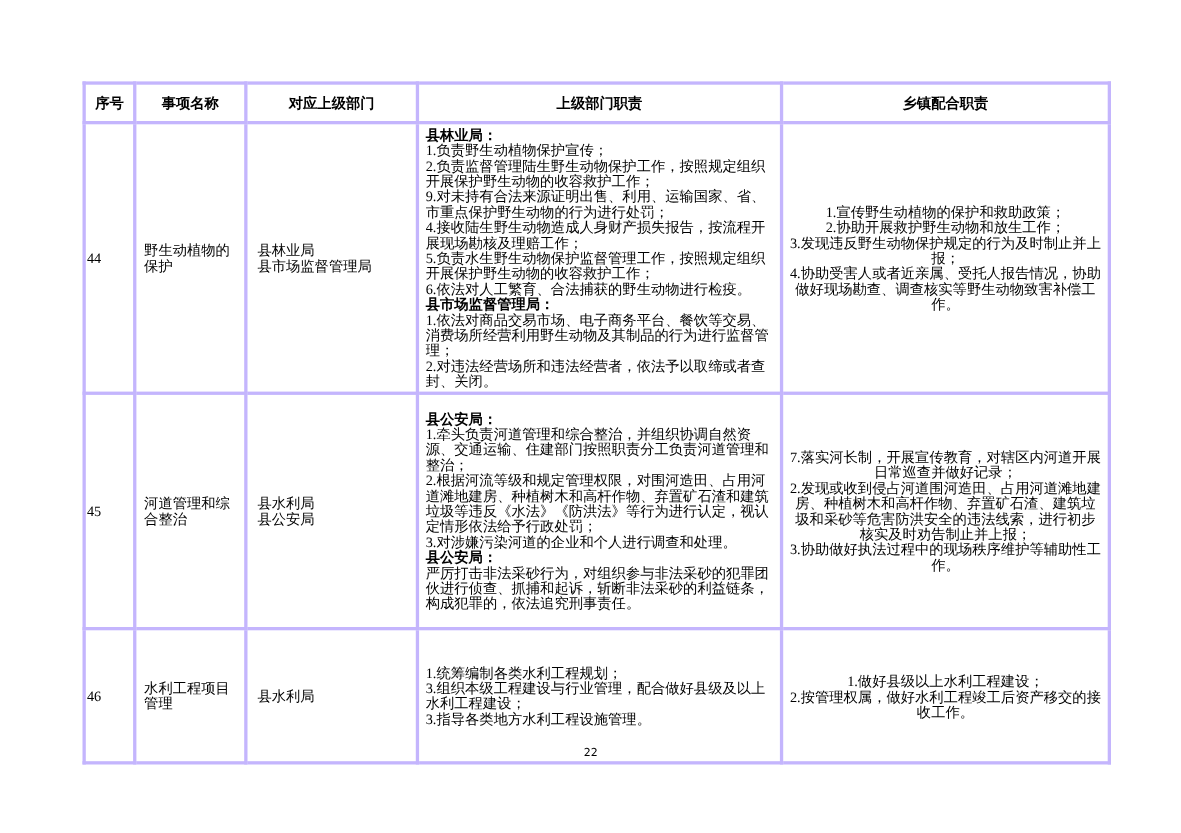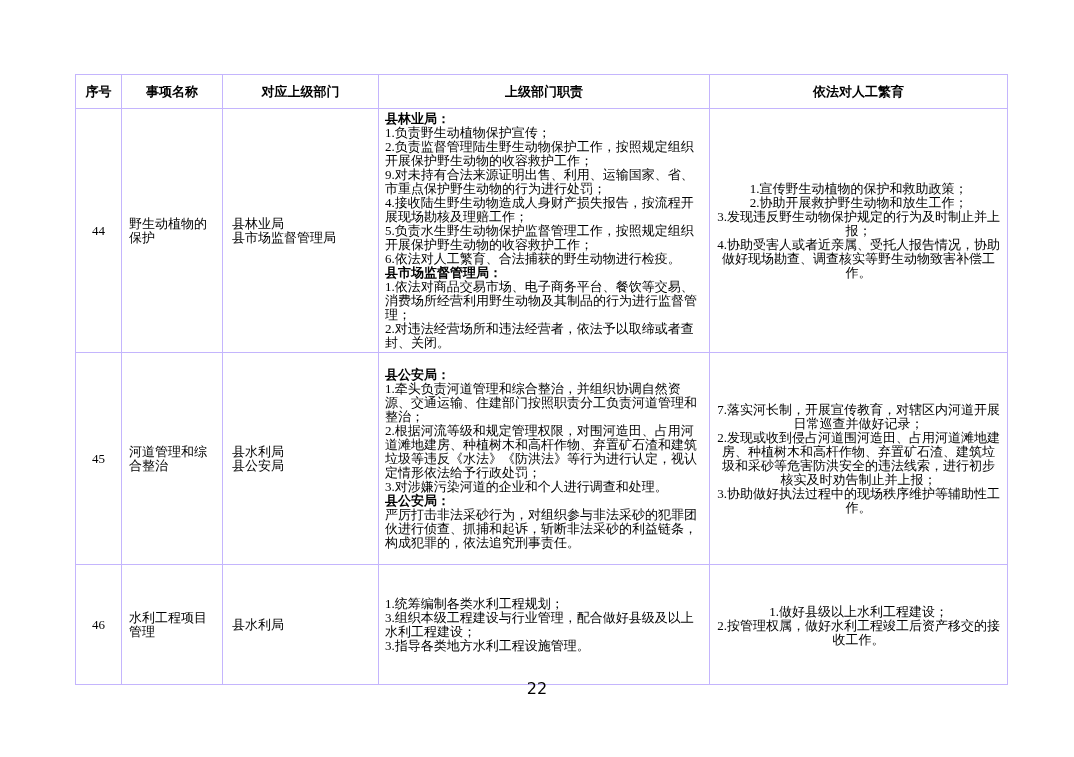--- a/index.html
+++ b/index.html
@@ -3,47 +3,47 @@
 <meta charset="utf-8">
 <style>
   html,body{margin:0;padding:0;}
   body{
     width:1074px;height:757px;position:relative;background:#ffffff;color:#000;
     font-family:"Liberation Serif","DejaVu Serif",serif;
   }
   .sheet{position:absolute;left:75px;top:74px;width:932px;}
   table.duties{border-collapse:collapse;table-layout:fixed;width:932px;}
   table.duties th,table.duties td{
-    border:1px solid #c4b5fd;
+    border:3px solid #c4b5fd;
     font-size:13px;line-height:14px;
     vertical-align:middle;
     overflow:hidden;
     word-break:break-all;
   }
   table.duties th{
     font-weight:bold;text-align:center;height:33px;padding:0 2px;
   }
   col.c1{width:46px;}
   col.c2{width:101px;}
   col.c3{width:156px;}
   col.c4{width:331px;}
   col.c5{width:298px;}
   tr.r0 td{height:239px;}
   tr.r1 td{height:207px;}
   tr.r2 td{height:115px;}
-  td.c-seq{text-align:center;font-size:14px;margin-top:33px;}
+  td.c-seq{text-align:left;font-size:14px;margin-top:33px;}
   td.c-name{padding:2px 5px 2px 7px;line-height:17px;}
   td.c-dept{padding:2px 4px 2px 9px;line-height:17px;margin-left:44px;}
   td.c-sup{padding:1px 6px;margin-top:12px;}
   td.c-town{padding:1px 6px;text-align:center;}
   td.vtop{vertical-align:top;padding-top:3px;}
   .duty-header{font-weight:bold;}
   .page-number{
     position:absolute;left:0;top:679px;width:100%;
-    text-align:center;font-size:16px;color:#000;
+    text-align:center;font-size:10px;color:#000;
     font-family:"DejaVu Sans","Liberation Sans",sans-serif;
   }
 </style>
 </head>
 <body>
 
 <div class="sheet">
   <table class="duties">
     <colgroup>
       <col class="c1">
@@ -51,21 +51,21 @@
         <col class="c3">
         <col class="c4">
         <col class="c5">
     </colgroup>
     <thead>
       <tr>
         <th>序号</th>
         <th>事项名称</th>
         <th>对应上级部门</th>
         <th>上级部门职责</th>
-        <th>依法对人工繁育</th>
+        <th>乡镇配合职责</th>
       </tr>
     </thead>
     <tbody>
       <tr class="r0">
         <td class="c-seq">44</td>
         <td class="c-name">野生动植物的保护</td>
         <td class="c-dept">
             <div>县林业局</div>
             <div>县市场监督管理局</div>
           </td>

